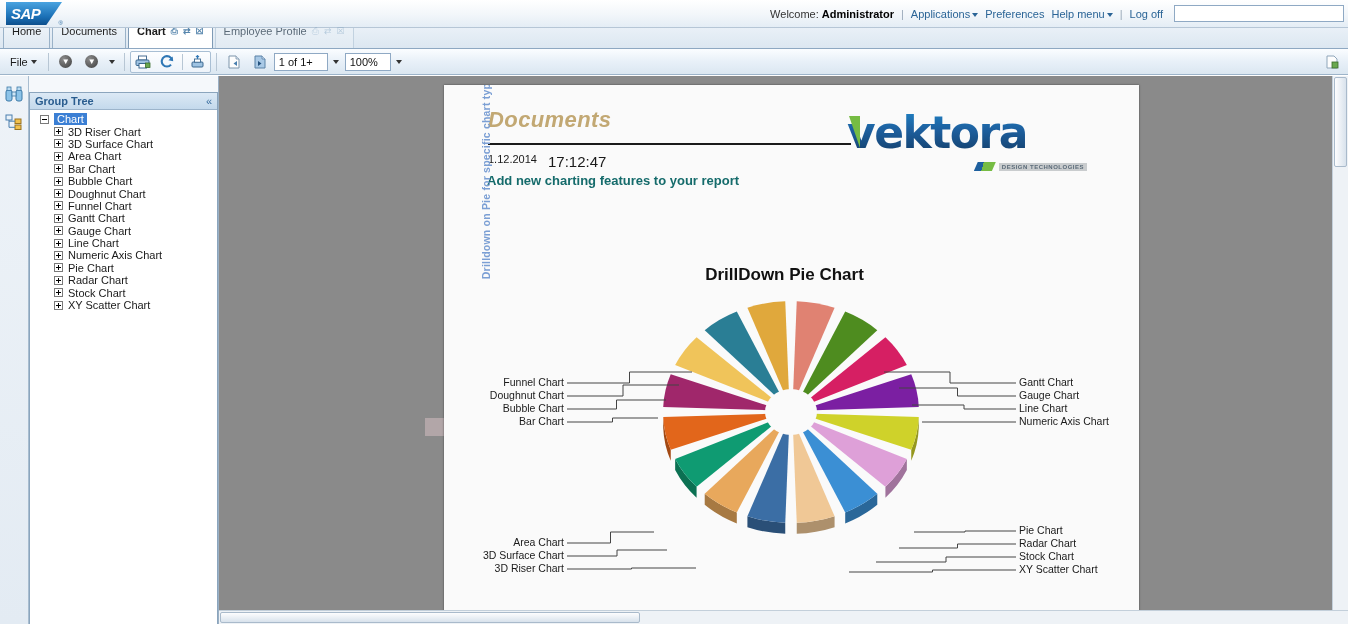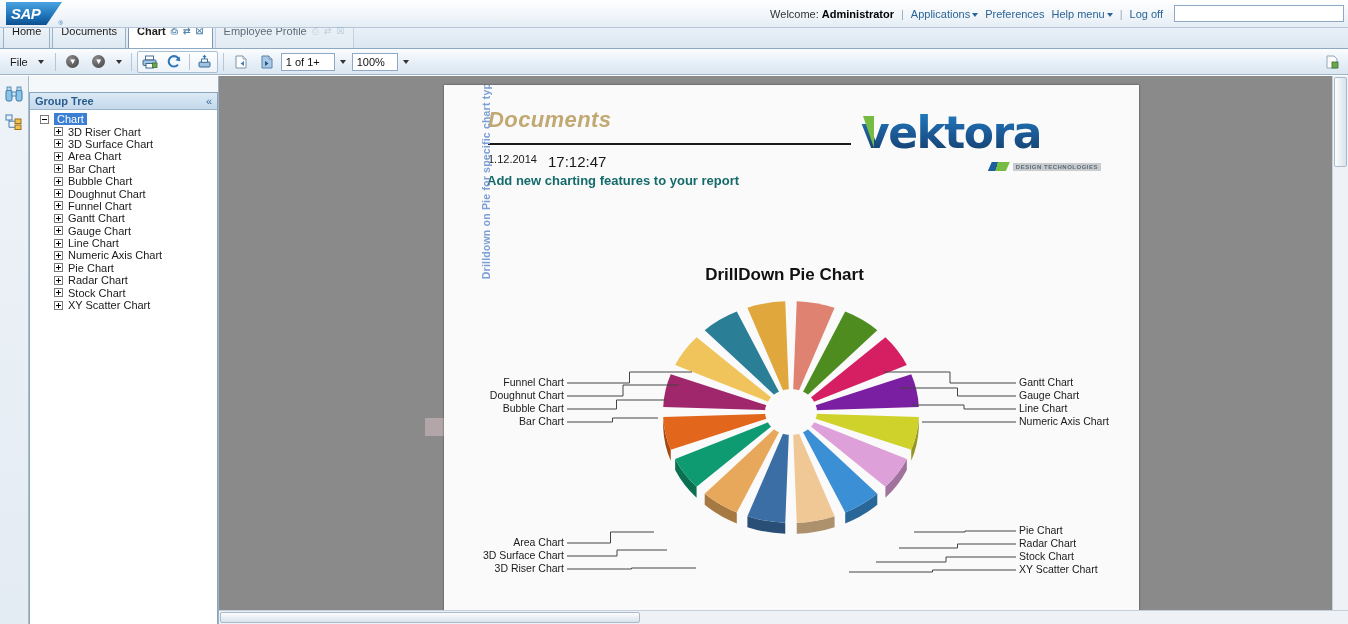--- a/index.html
+++ b/index.html
@@ -85,21 +85,21 @@
 
   
   .toolbar {
     height: 26px; width: 100%;
     background: linear-gradient(to bottom, #fbfdff 0%, #e8f0f8 50%, #dbe7f1 100%);
     border-bottom: 1px solid #9db4c9;
     display: flex; align-items: center; gap: 2px; padding: 0 4px;
     position: relative;
   }
   .tb-item {
-    display: flex; align-items: center; gap: 10px;
+    display: flex; align-items: center; gap: 3px;
     padding: 2px 5px; cursor: pointer; font-size: 11px; color: #1a1a1a;
     height: 20px; border: 1px solid transparent; border-radius: 2px;
   }
   .tb-sep { width: 1px; height: 18px; background: #b7c6d4; margin: 0 3px; }
   .tb-group {
     display: flex; align-items: center;
     border: 1px solid #a9bfd4; border-radius: 2px; height: 22px;
     background: linear-gradient(to bottom,#fdfeff,#eef4fa);
   }
   .tb-btn {
@@ -224,21 +224,21 @@
   }
   .rpt-time {
     position: absolute; left: 104px; top: 68px;
     font-size: 15px; color: #1a1a1a;
   }
   .rpt-sub {
     position: absolute; left: 43px; top: 88px;
     font-size: 13px; font-weight: bold; color: #156b6b;
   }
   .vek-logo {
-    position: absolute; left: 417px; top: 25px;
+    position: absolute; left: 403px; top: 25px;
     width: 240px; height: 60px;
   }
   .vek-word {
     font-size: 44px; font-weight: bold; letter-spacing: -1.5px;
     font-family: "DejaVu Sans", sans-serif;
     background: linear-gradient(to bottom, #1f86c9 0%, #1d5f9e 45%, #123a63 100%);
     -webkit-background-clip: text; background-clip: text;
     color: transparent; -webkit-text-fill-color: transparent;
     line-height: 46px;
   }

